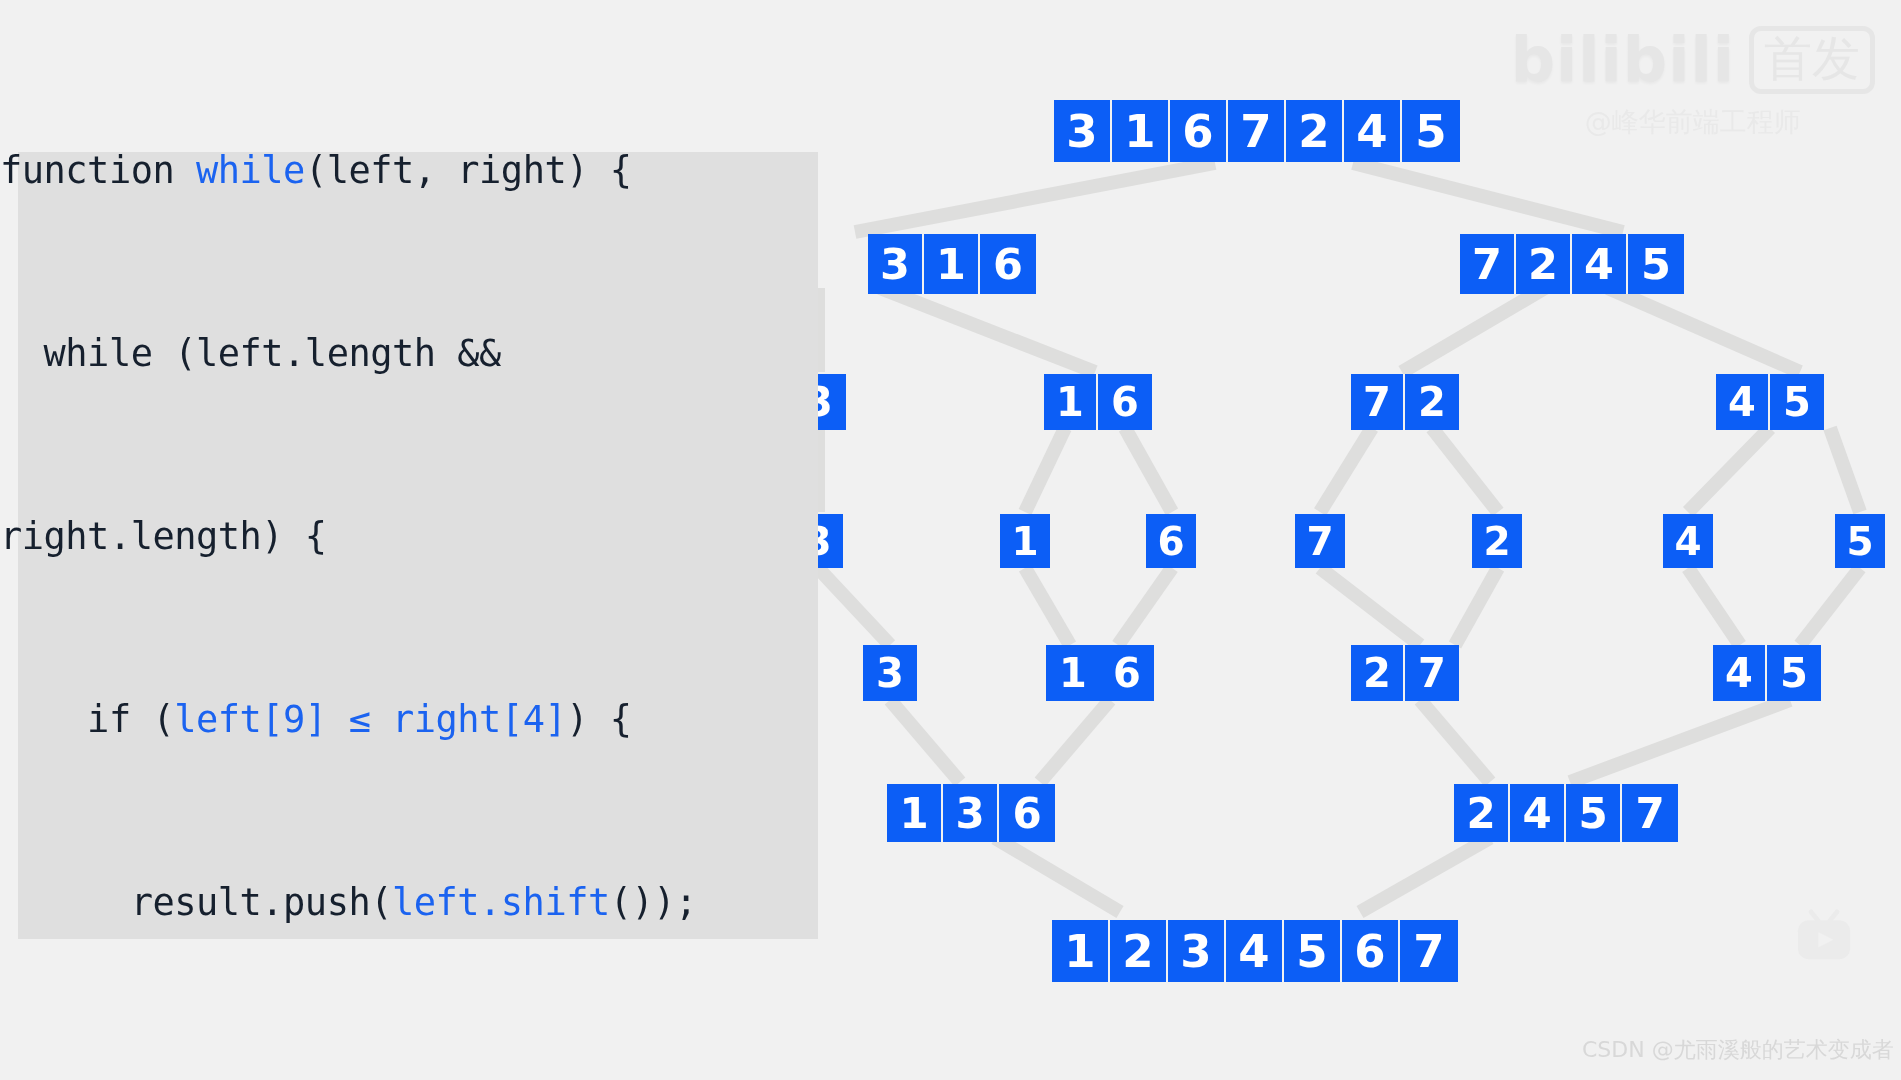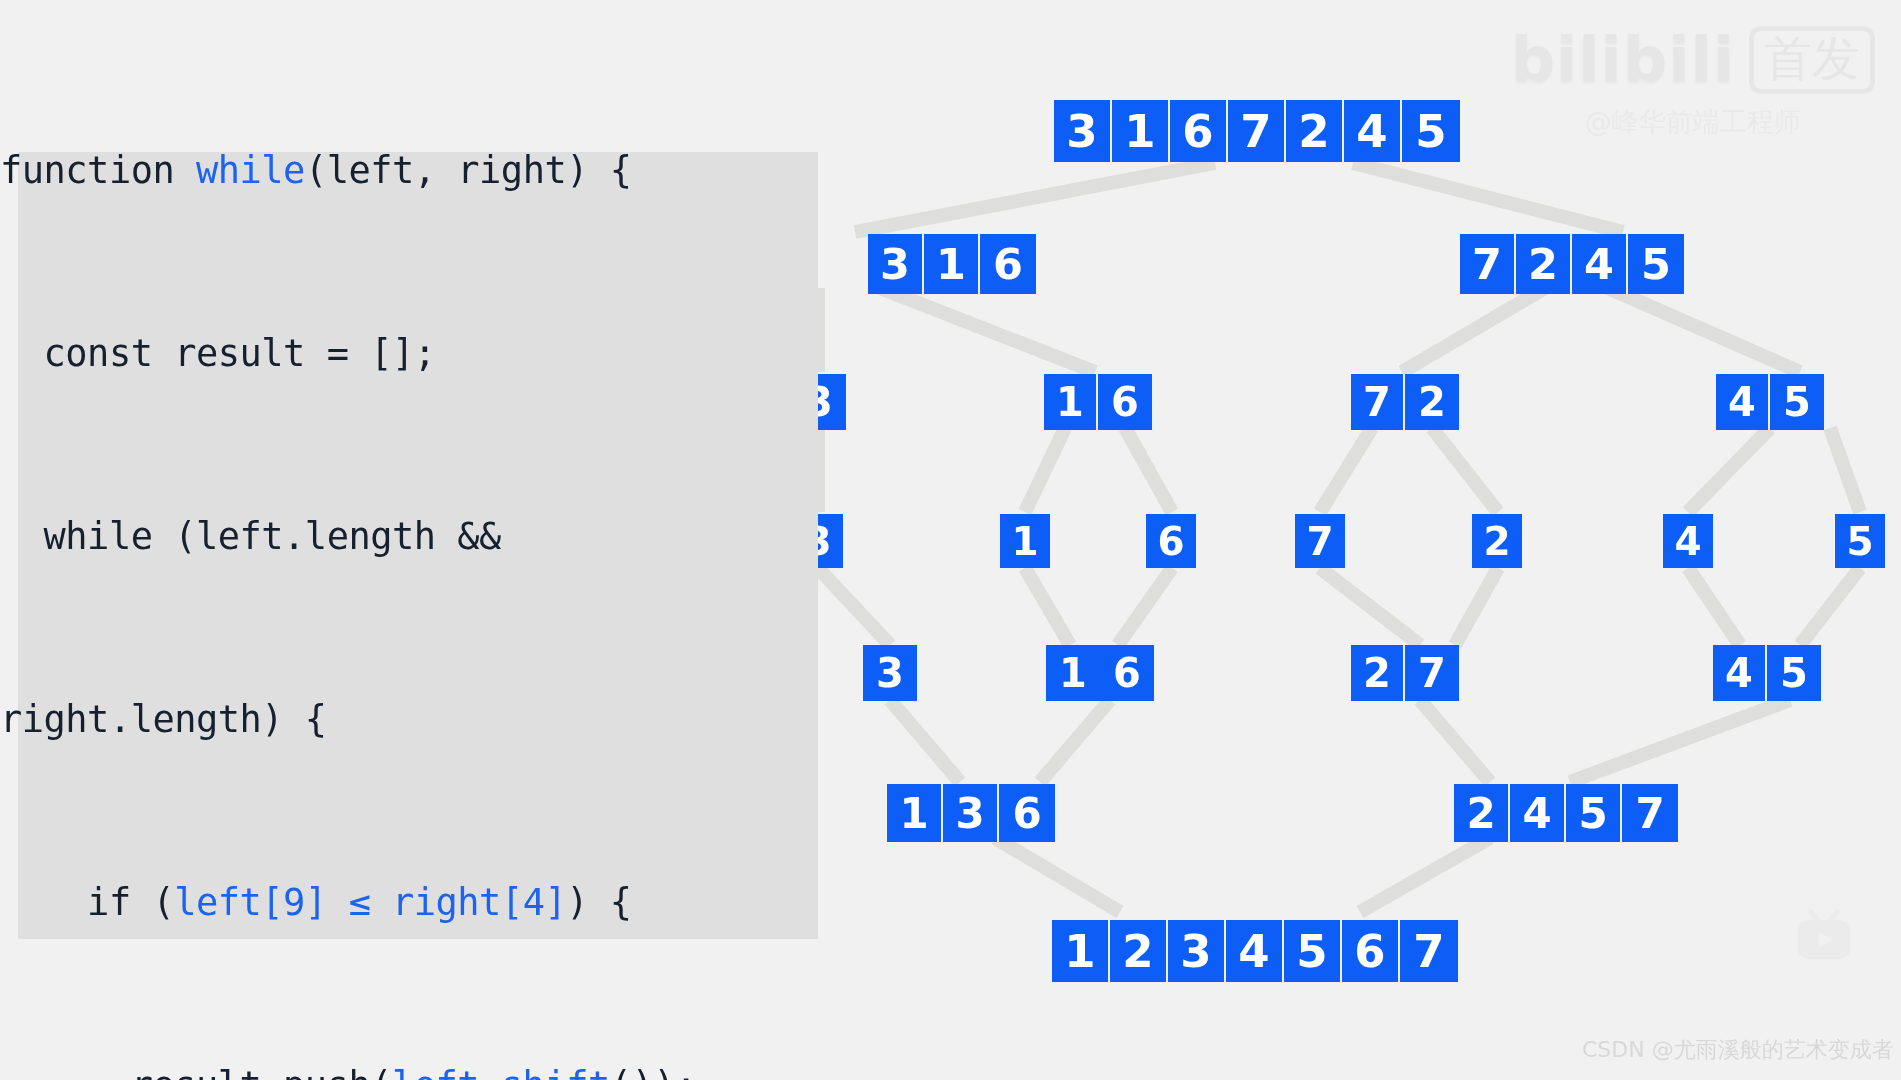--- a/index.html
+++ b/index.html
@@ -143,21 +143,20 @@
     white-space: nowrap;
   }
 </style>
 </head>
 <body>
 
 <div id="code-panel">
   <div id="code-highlight"></div>
   <div id="code-text">
     <span class="ln">function <span class="kw-blue">while</span>(left, right) {</span>
-    <span class="ln">  const result = [];</span>
     <span class="ln">  while (left.length &amp;&amp;</span>
     <span class="ln">right.length) {</span>
     <span class="ln">    if (<span class="kw-blue">left[9]</span> <span class="kw-blue">≤</span> <span class="kw-blue">right[4]</span>) {</span>
     <span class="ln">      result.push(<span class="kw-blue">left.shift</span>());</span>
     
     
     
     
     
     

